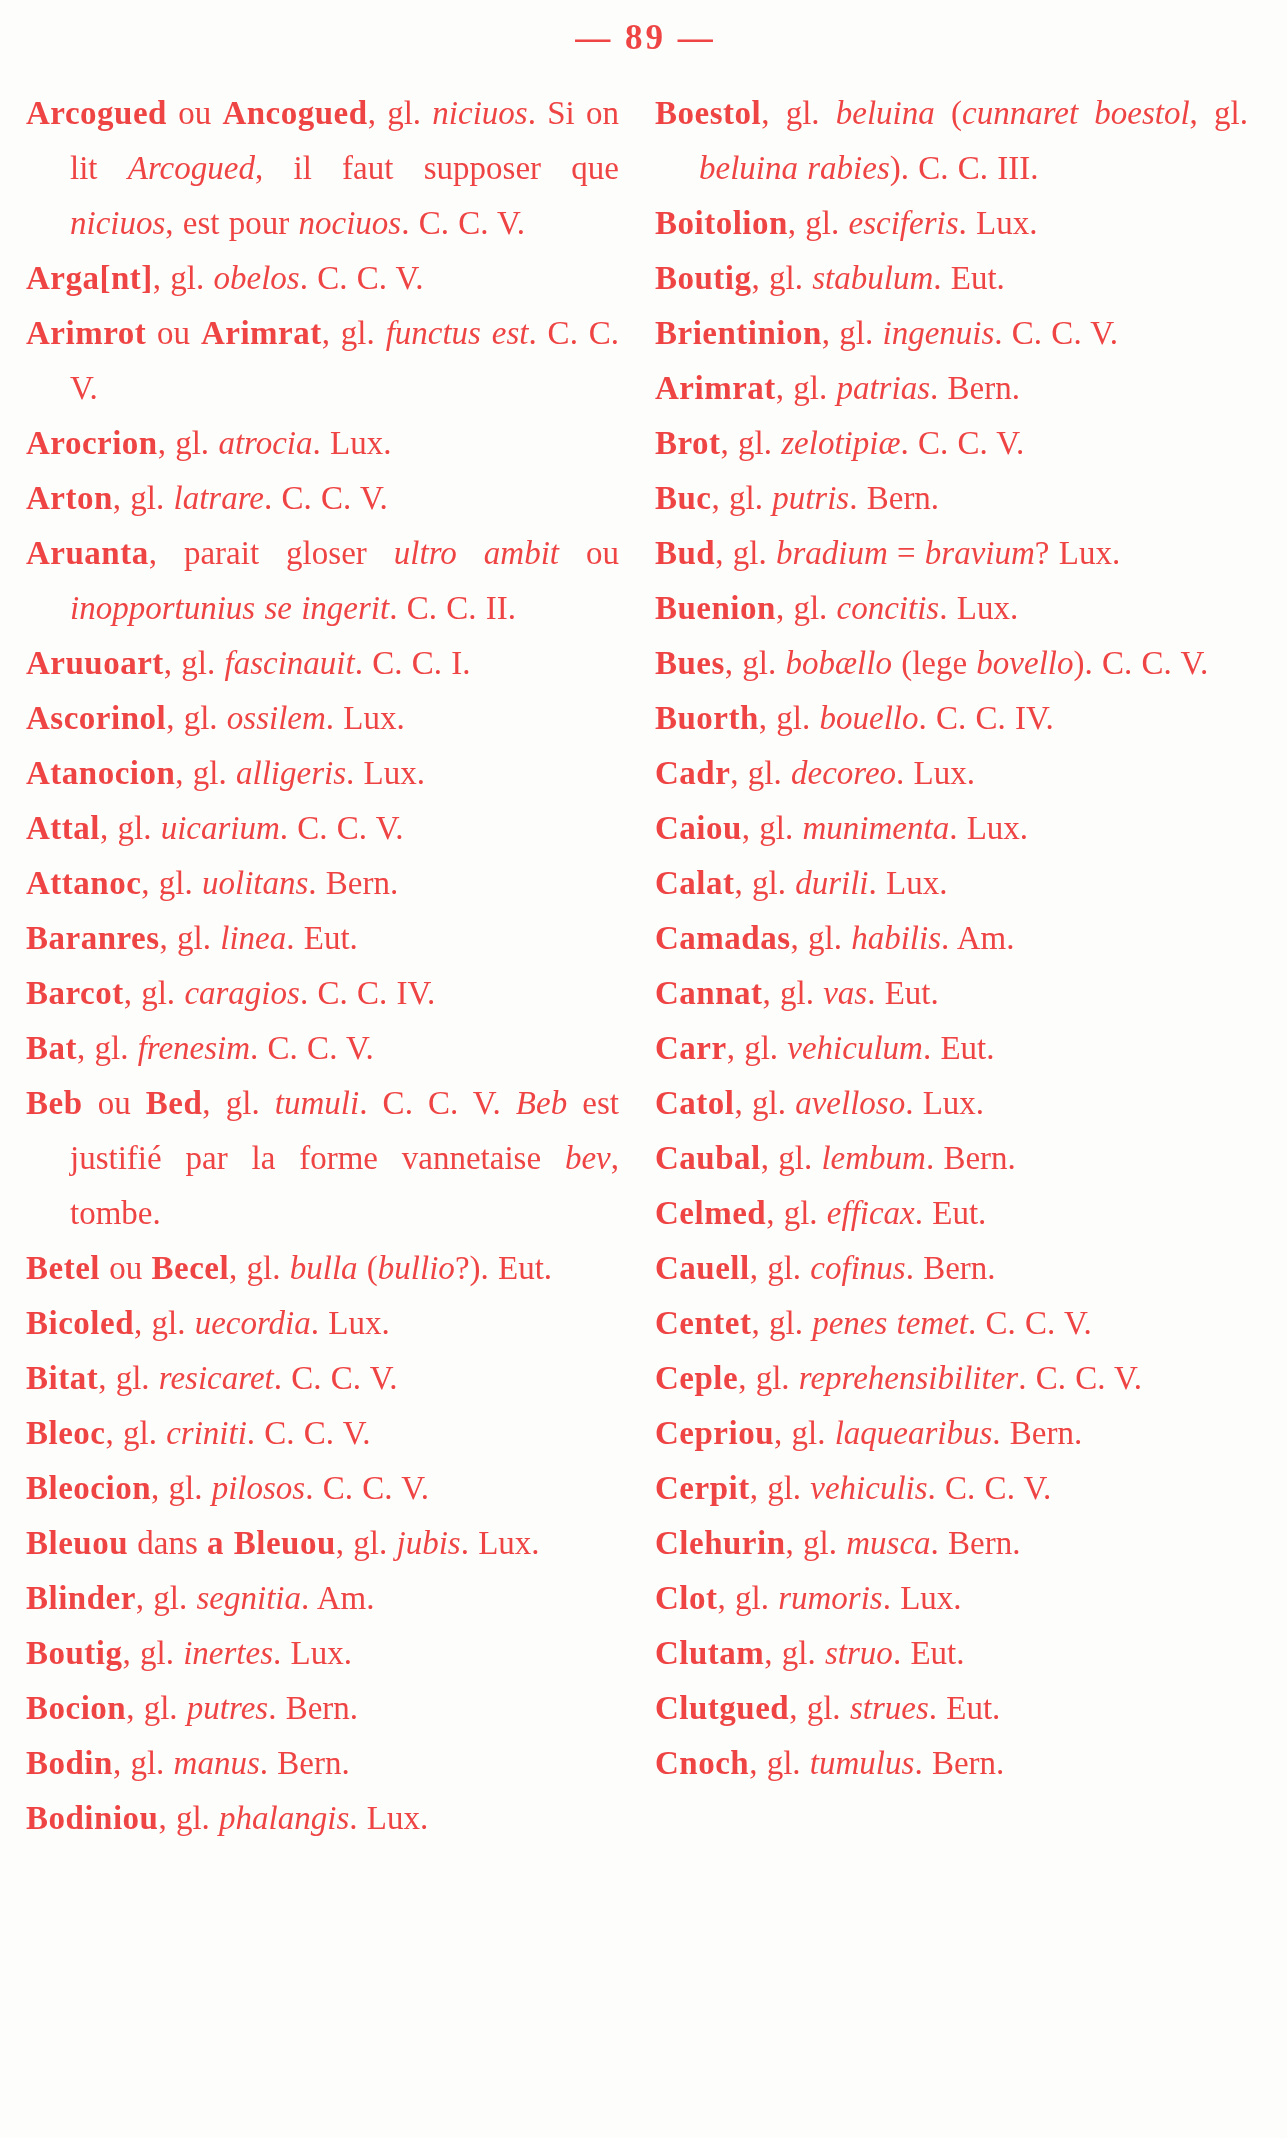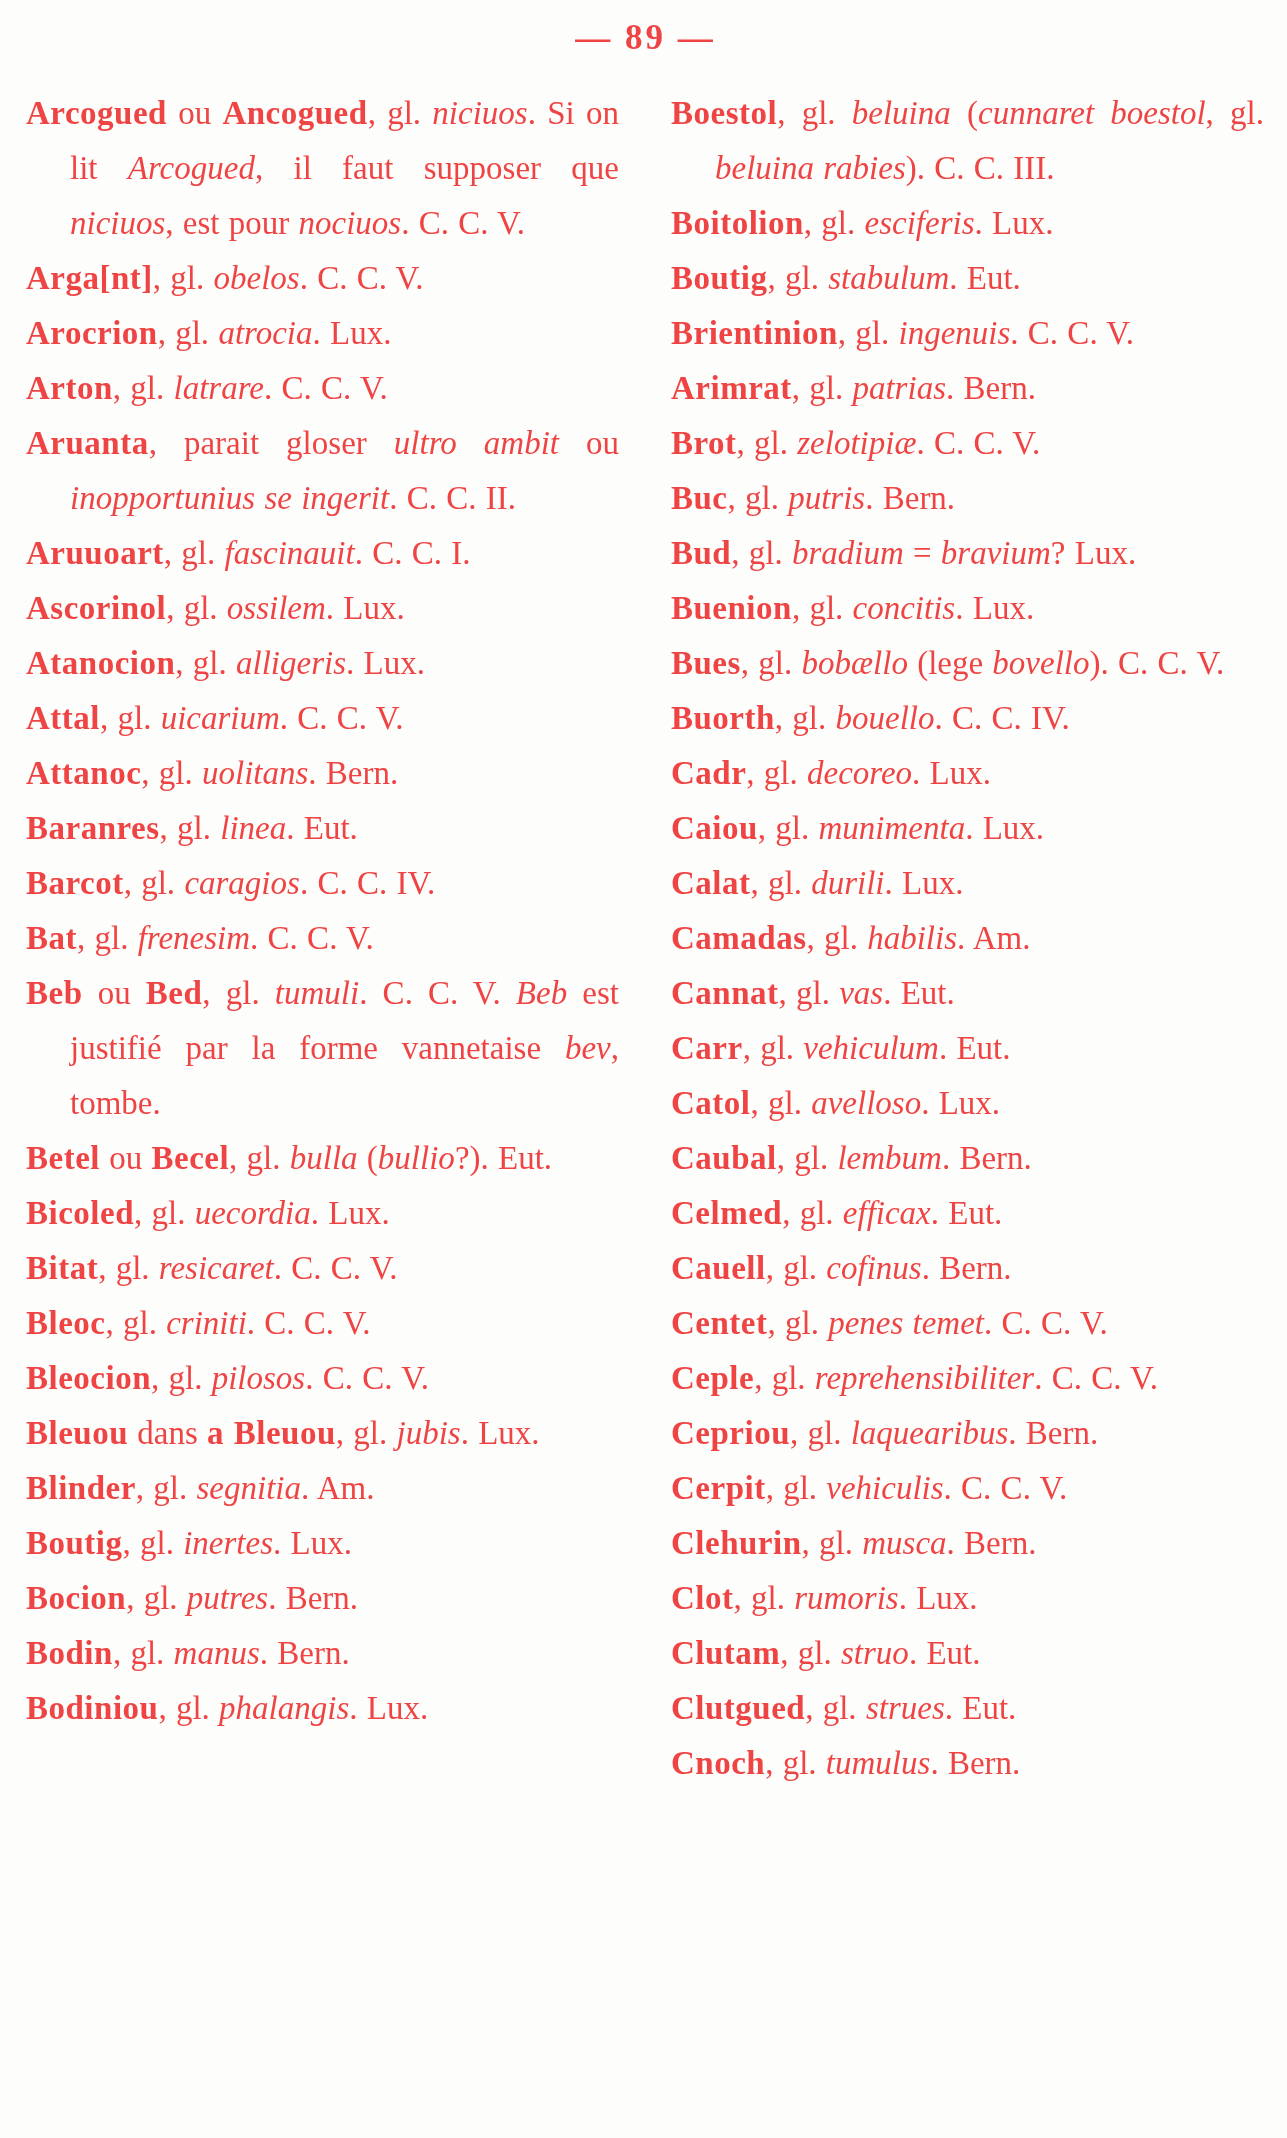--- a/index.html
+++ b/index.html
@@ -19,21 +19,21 @@
   .page-number {
     text-align: center;
     font-size: 35px;
     line-height: 48px;
     letter-spacing: 3px;
     font-weight: bold;
     margin-bottom: 24px;
   }
   .columns {
     display: flex;
-    gap: 52px;
+    gap: 36px;
   }
   .col {
     width: 593px;
     font-size: 33px;
     line-height: 55px;
     text-align: justify;
   }
   p.entry {
     margin: 0;
     padding-left: 44px;
@@ -46,20 +46,21 @@
 </style>
 </head>
 <body>
 
 <div class="page">
   <div class="page-number">— 89 —</div>
   <div class="columns">
     <div class="col" id="col-left">
         <p class="entry"><span class="b">Arcogued</span><span class="n"> ou </span><span class="b">Ancogued</span><span class="n">, gl. </span><span class="i">niciuos</span><span class="n">. Si on lit </span><span class="i">Arcogued</span><span class="n">, il faut supposer que </span><span class="i">niciuos</span><span class="n">, est pour </span><span class="i">nociuos</span><span class="n">. C. C. V.</span></p>
         <p class="entry"><span class="b">Arga[nt]</span><span class="n">, gl. </span><span class="i">obelos</span><span class="n">. C. C. V.</span></p>
+        <p class="entry"><span class="b">Arimrot</span><span class="n"> ou </span><span class="b">Arimrat</span><span class="n">, gl. </span><span class="i">functus est</span><span class="n">. C. C. V.</span></p>
         <p class="entry"><span class="b">Arocrion</span><span class="n">, gl. </span><span class="i">atrocia</span><span class="n">. Lux.</span></p>
         <p class="entry"><span class="b">Arton</span><span class="n">, gl. </span><span class="i">latrare</span><span class="n">. C. C. V.</span></p>
         <p class="entry"><span class="b">Aruanta</span><span class="n">, parait gloser </span><span class="i">ultro ambit</span><span class="n"> ou </span><span class="i">inopportunius se ingerit</span><span class="n">. C. C. II.</span></p>
         <p class="entry"><span class="b">Aruuoart</span><span class="n">, gl. </span><span class="i">fascinauit</span><span class="n">. C. C. I.</span></p>
         <p class="entry"><span class="b">Ascorinol</span><span class="n">, gl. </span><span class="i">ossilem</span><span class="n">. Lux.</span></p>
         <p class="entry"><span class="b">Atanocion</span><span class="n">, gl. </span><span class="i">alligeris</span><span class="n">. Lux.</span></p>
         <p class="entry"><span class="b">Attal</span><span class="n">, gl. </span><span class="i">uicarium</span><span class="n">. C. C. V.</span></p>
         <p class="entry"><span class="b">Attanoc</span><span class="n">, gl. </span><span class="i">uolitans</span><span class="n">. Bern.</span></p>
         <p class="entry"><span class="b">Baranres</span><span class="n">, gl. </span><span class="i">linea</span><span class="n">. Eut.</span></p>
         <p class="entry"><span class="b">Barcot</span><span class="n">, gl. </span><span class="i">caragios</span><span class="n">. C. C. IV.</span></p>

